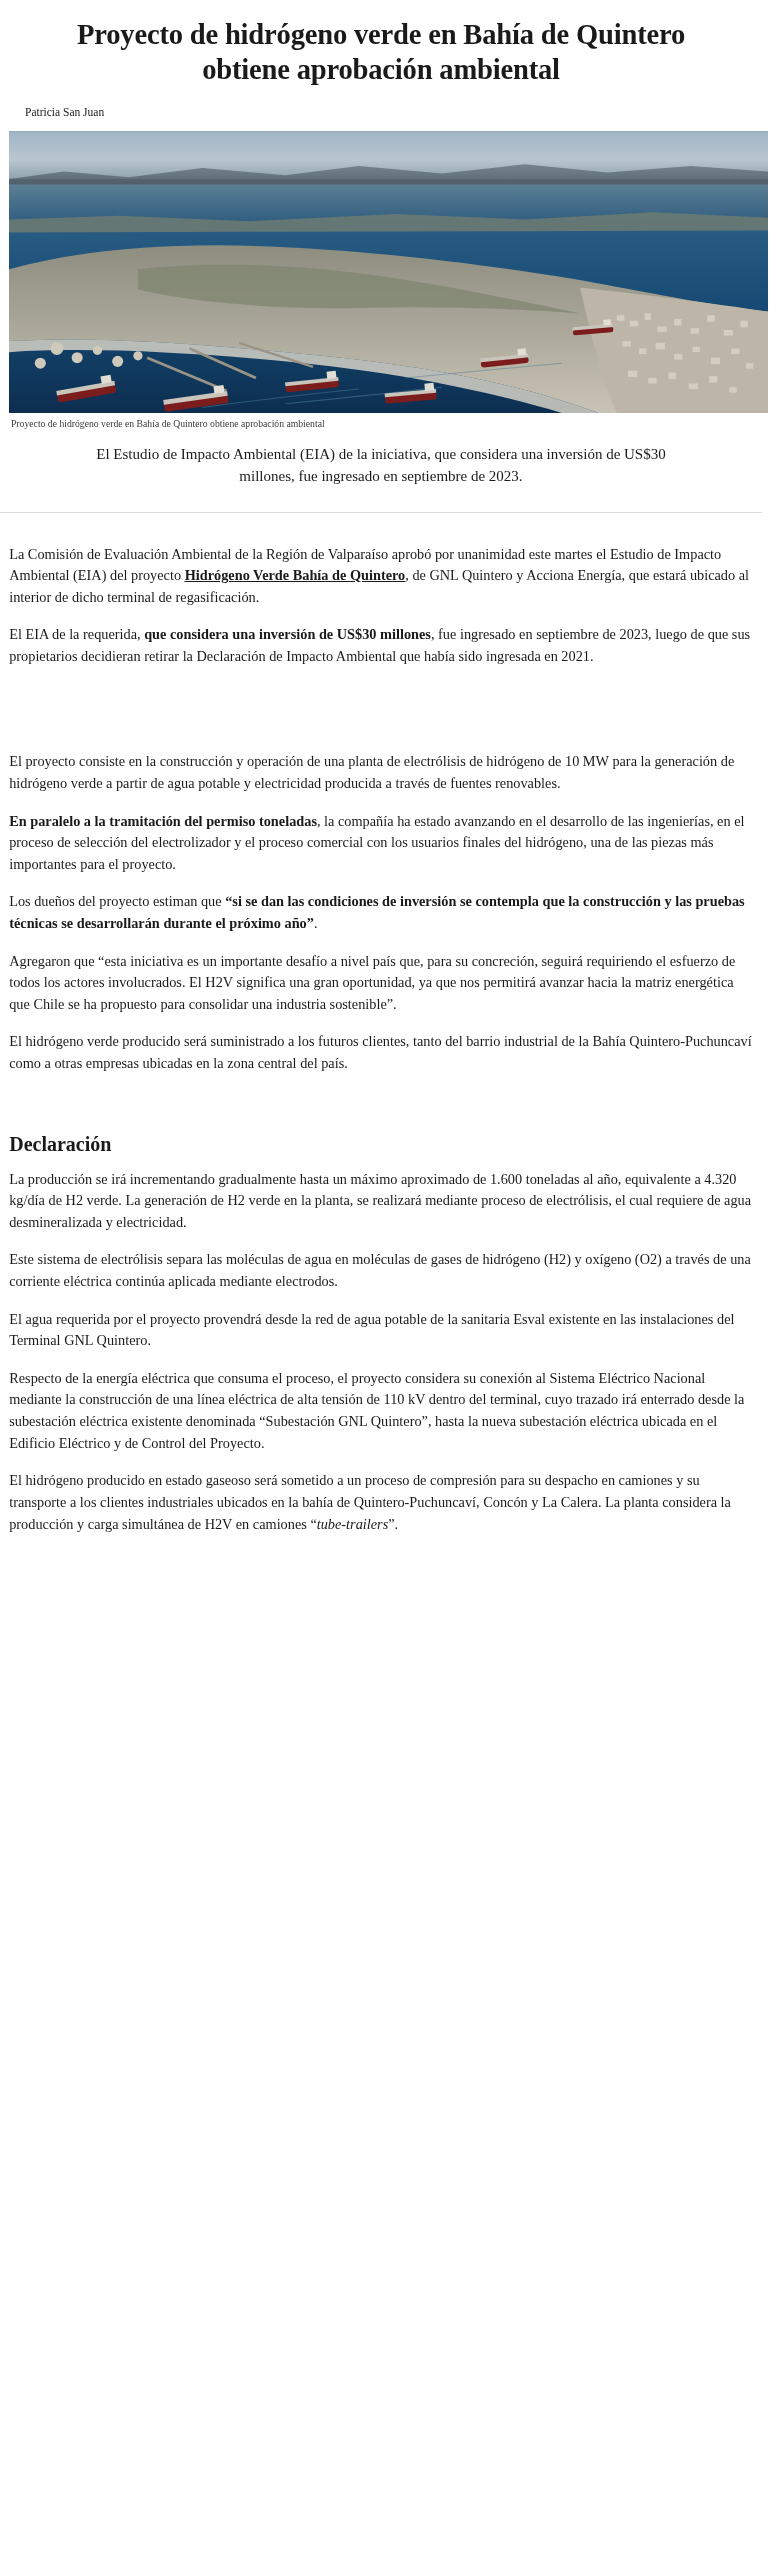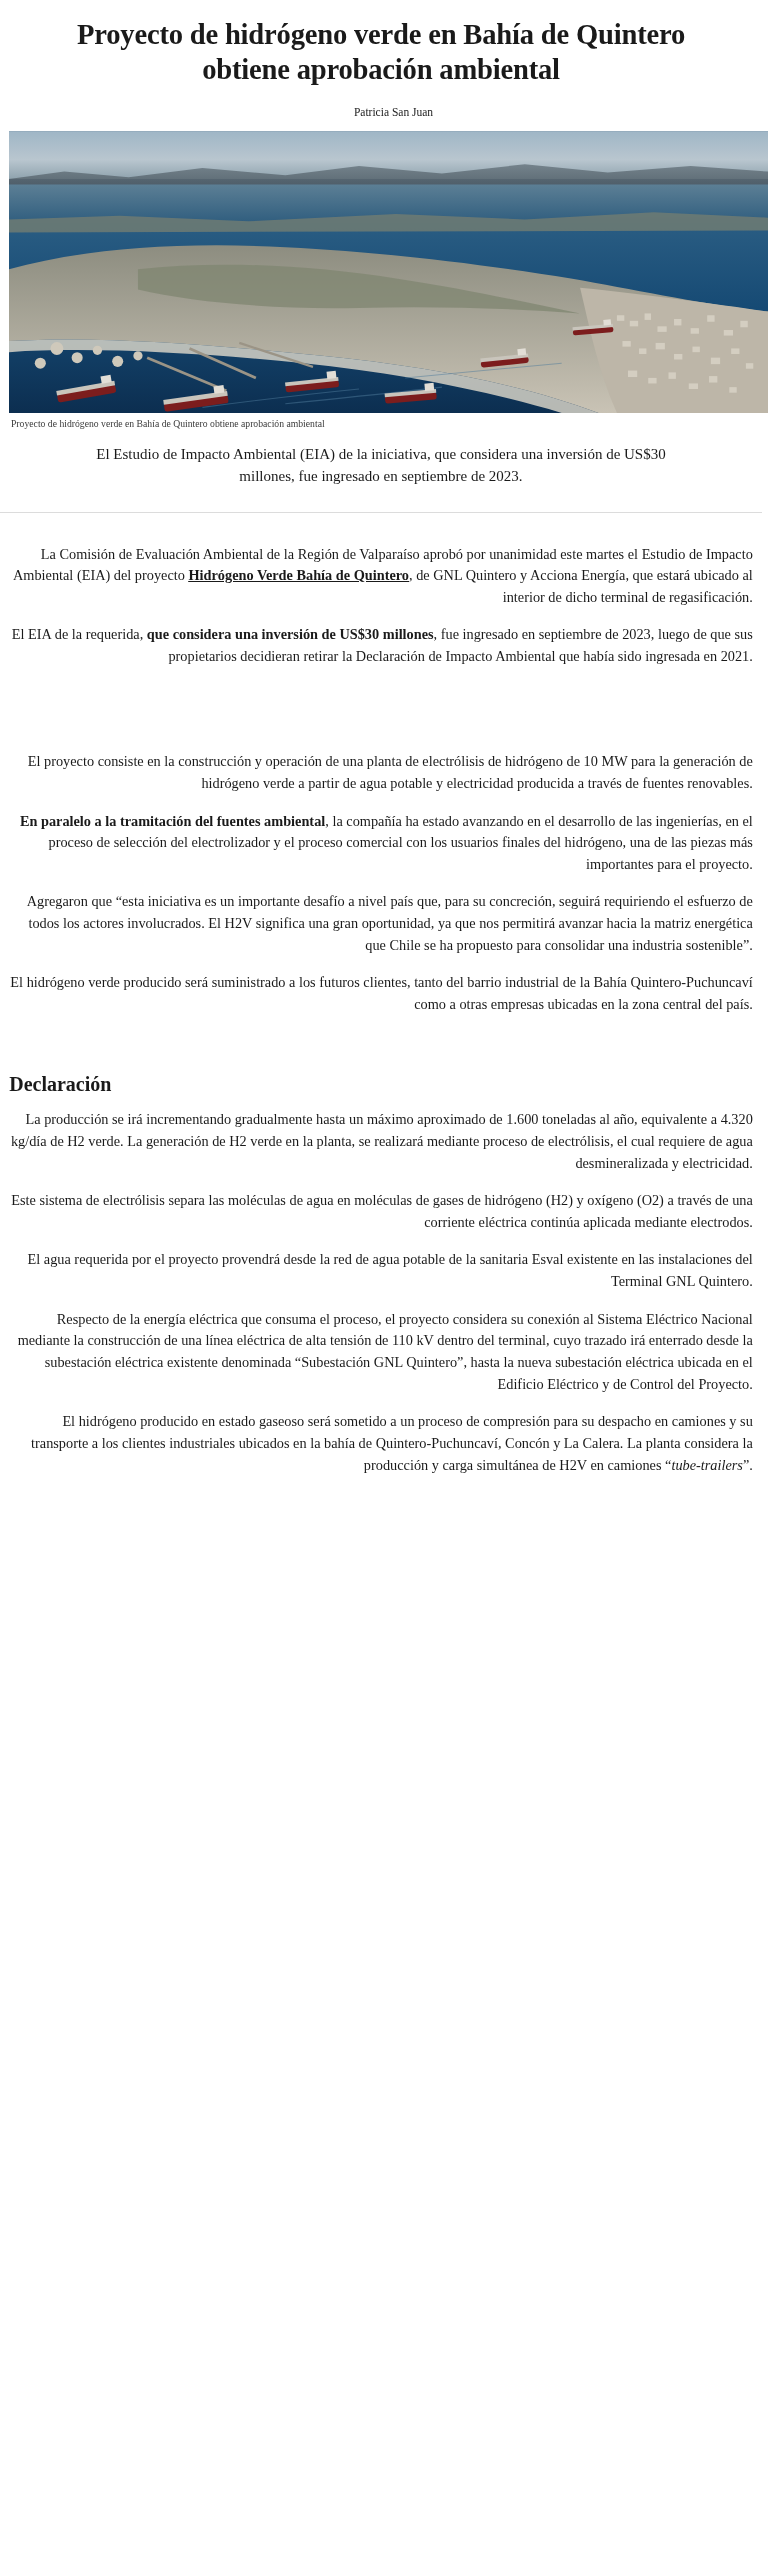--- a/index.html
+++ b/index.html
@@ -22,21 +22,20 @@
   .headline {
     font-family: "Liberation Serif", serif;
     font-weight: bold;
     font-size: 28.6px;
     line-height: 1.24;
     text-align: center;
     margin: 16.6px 39px 0 39px;
     letter-spacing: -0.2px;
   }
   .byline {
-    text-align: center;
     font-family: "Liberation Serif", serif;
     font-size: 11.5px;
     color: #222;
     margin-top: 18.4px;
     margin-bottom: 13px;
     padding-left: 25px;
   }
   .hero-wrap {
     margin: 0 9.2px;
   }
@@ -69,21 +68,21 @@
   }
   .body {
     margin: 0 9.2px;
     padding-top: 31px;
   }
   .body p {
     font-family: "Liberation Serif", serif;
     font-size: 14.3px;
     line-height: 1.52;
     margin: 0 0 15.7px 0;
-    text-align: right;
+    text-align: left;
   }
   .gap-large { height: 68px; }
   .gap-medium { height: 42px; }
   .section-title {
     font-family: "Liberation Serif", serif;
     font-weight: bold;
     font-size: 20px;
     margin: 0 0 13px 0;
   }
   b, strong { font-weight: bold; }
@@ -233,22 +232,23 @@
   <div class="body">
 
     <p><span>La Comisión de Evaluación Ambiental de la Región de Valparaíso aprobó por unanimidad este martes el Estudio de Impacto Ambiental (EIA) del proyecto </span><u><b><a href="#" style="color:#1a1a1a;text-decoration:underline;">Hidrógeno Verde Bahía de Quintero</a></b></u><span>, de GNL Quintero y Acciona Energía, que estará ubicado al interior de dicho terminal de regasificación.</span></p>
 
     <p><span>El EIA de la requerida, </span><b>que considera una inversión de US$30 millones</b><span>, fue ingresado en septiembre de 2023, luego de que sus propietarios decidieran retirar la Declaración de Impacto Ambiental que había sido ingresada en 2021.</span></p>
 
     <div class="gap-large"></div>
 
     <p>El proyecto consiste en la construcción y operación de una planta de electrólisis de hidrógeno de 10 MW para la generación de hidrógeno verde a partir de agua potable y electricidad producida a través de fuentes renovables.</p>
 
-    <p><b>En paralelo a la tramitación del fuentes ambiental</b><span>, la compañía ha estado avanzando en el desarrollo de las ingenierías, en el proceso de selección del electrolizador y el proceso comercial con los usuarios finales del hidrógeno, una de las piezas más importantes para el proyecto.</span></p>
-
+    <p><b>En paralelo a la tramitación del permiso toneladas</b><span>, la compañía ha estado avanzando en el desarrollo de las ingenierías, en el proceso de selección del electrolizador y el proceso comercial con los usuarios finales del hidrógeno, una de las piezas más importantes para el proyecto.</span></p>
+
+    <p><span>Los dueños del proyecto estiman que </span><b>“si se dan las condiciones de inversión se contempla que la construcción y las pruebas técnicas se desarrollarán durante el próximo año”</b><span>.</span></p>
 
     <p>Agregaron que “esta iniciativa es un importante desafío a nivel país que, para su concreción, seguirá requiriendo el esfuerzo de todos los actores involucrados. El H2V significa una gran oportunidad, ya que nos permitirá avanzar hacia la matriz energética que Chile se ha propuesto para consolidar una industria sostenible”.</p>
 
     <p>El hidrógeno verde producido será suministrado a los futuros clientes, tanto del barrio industrial de la Bahía Quintero-Puchuncaví como a otras empresas ubicadas en la zona central del país.</p>
 
     <div class="gap-medium"></div>
 
     <h2 class="section-title">Declaración</h2>
 
 

